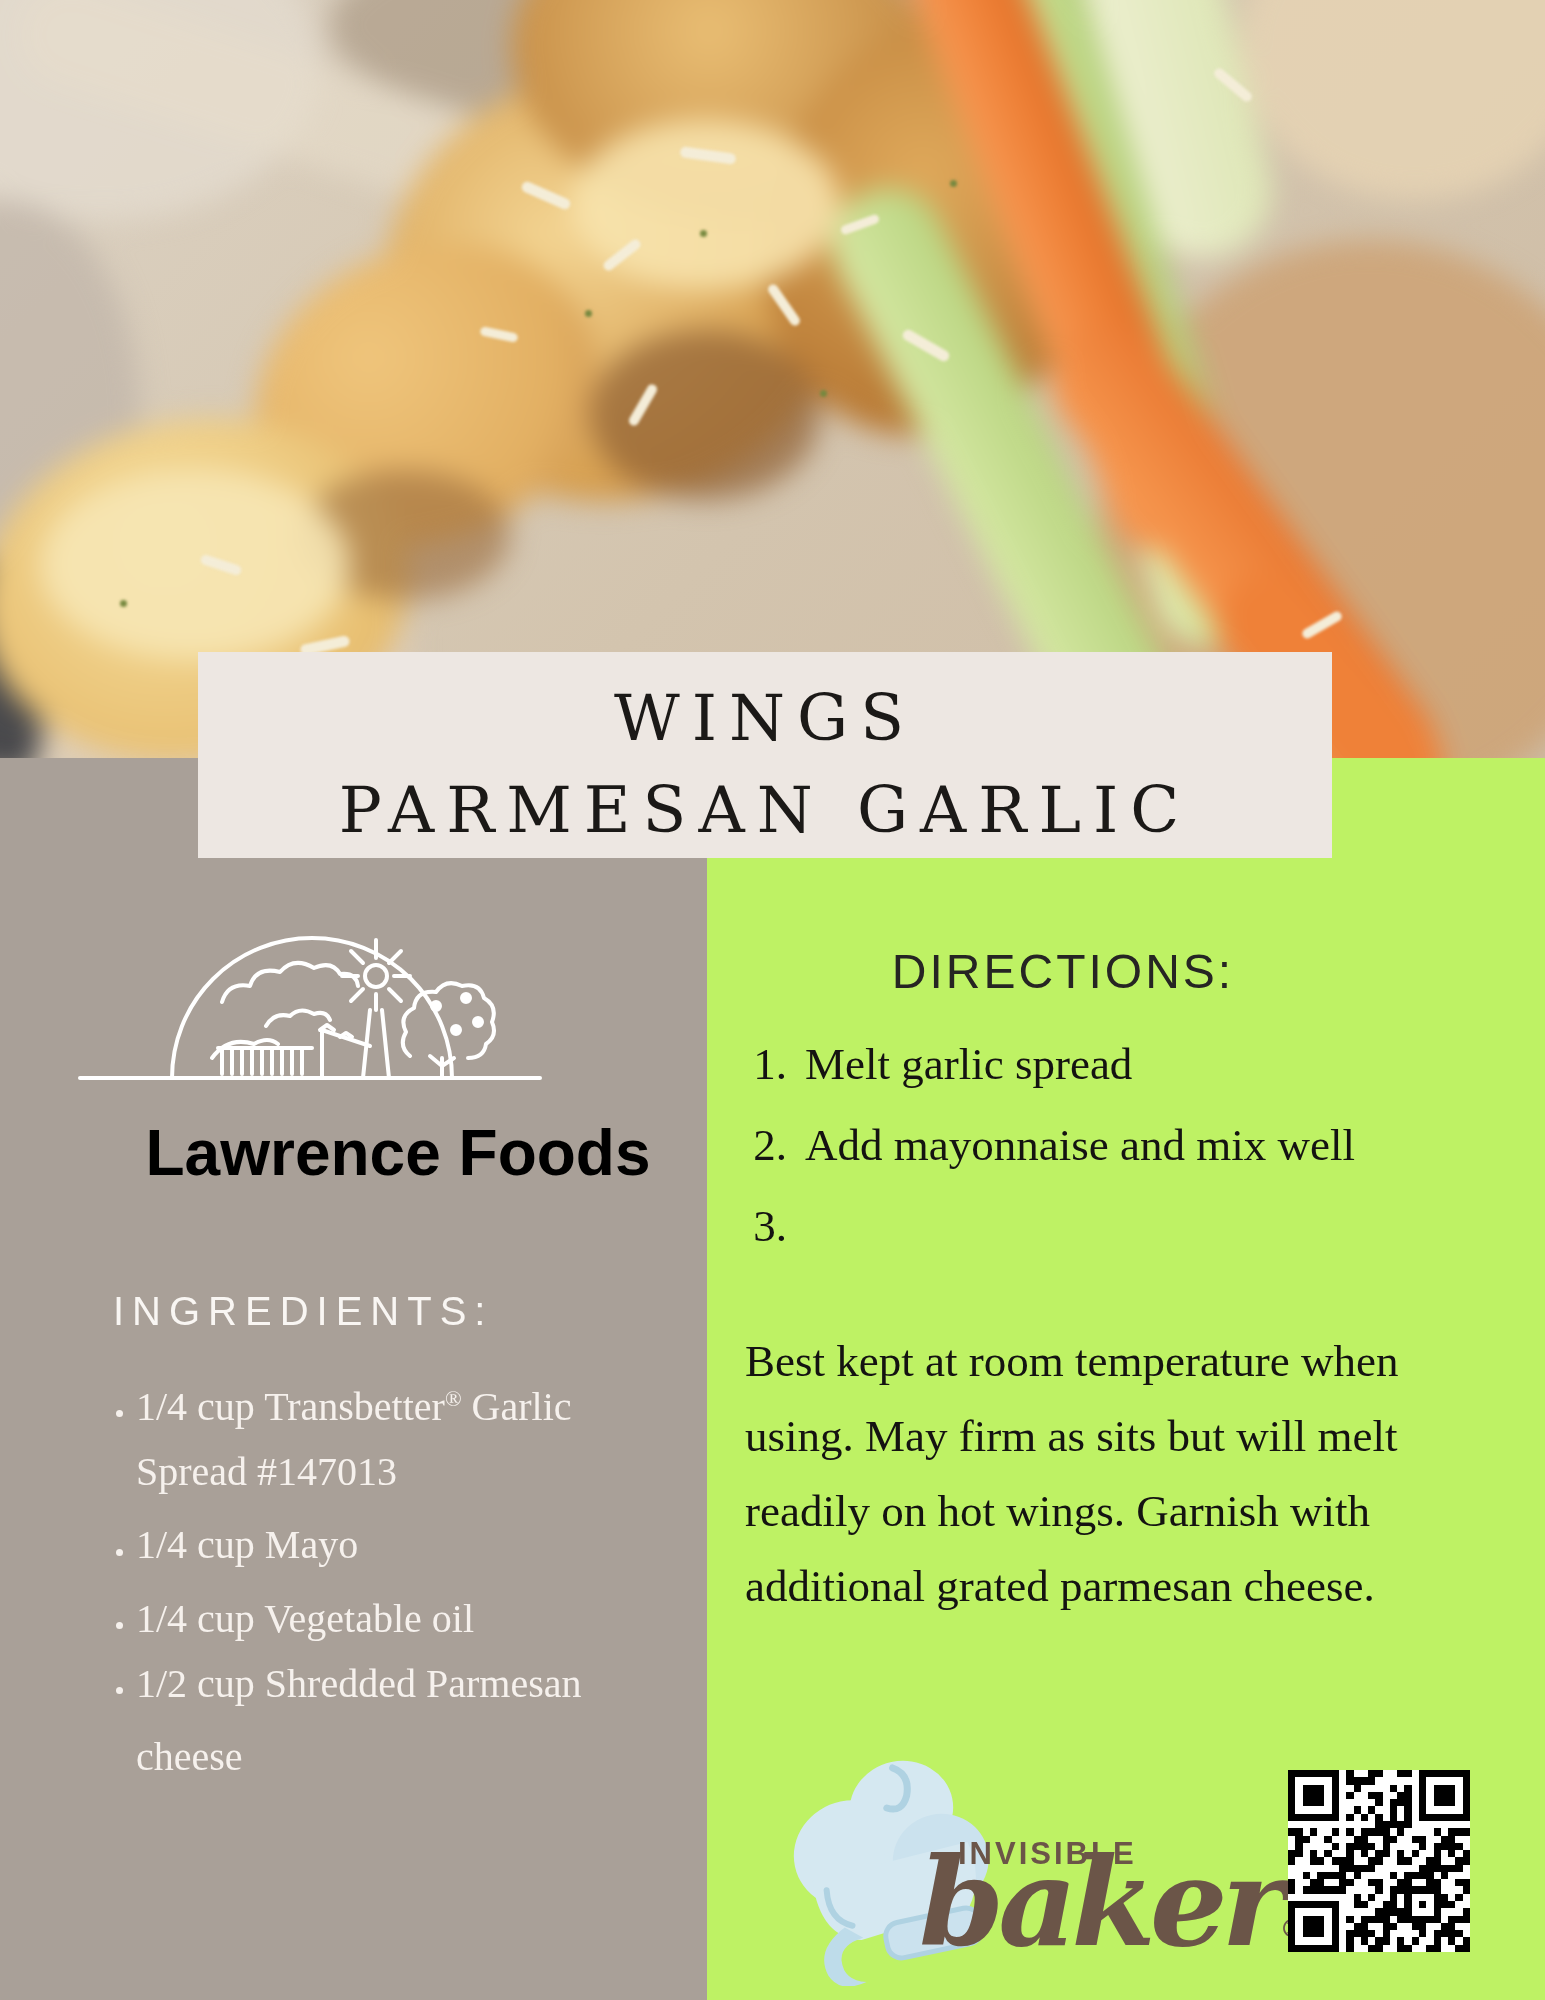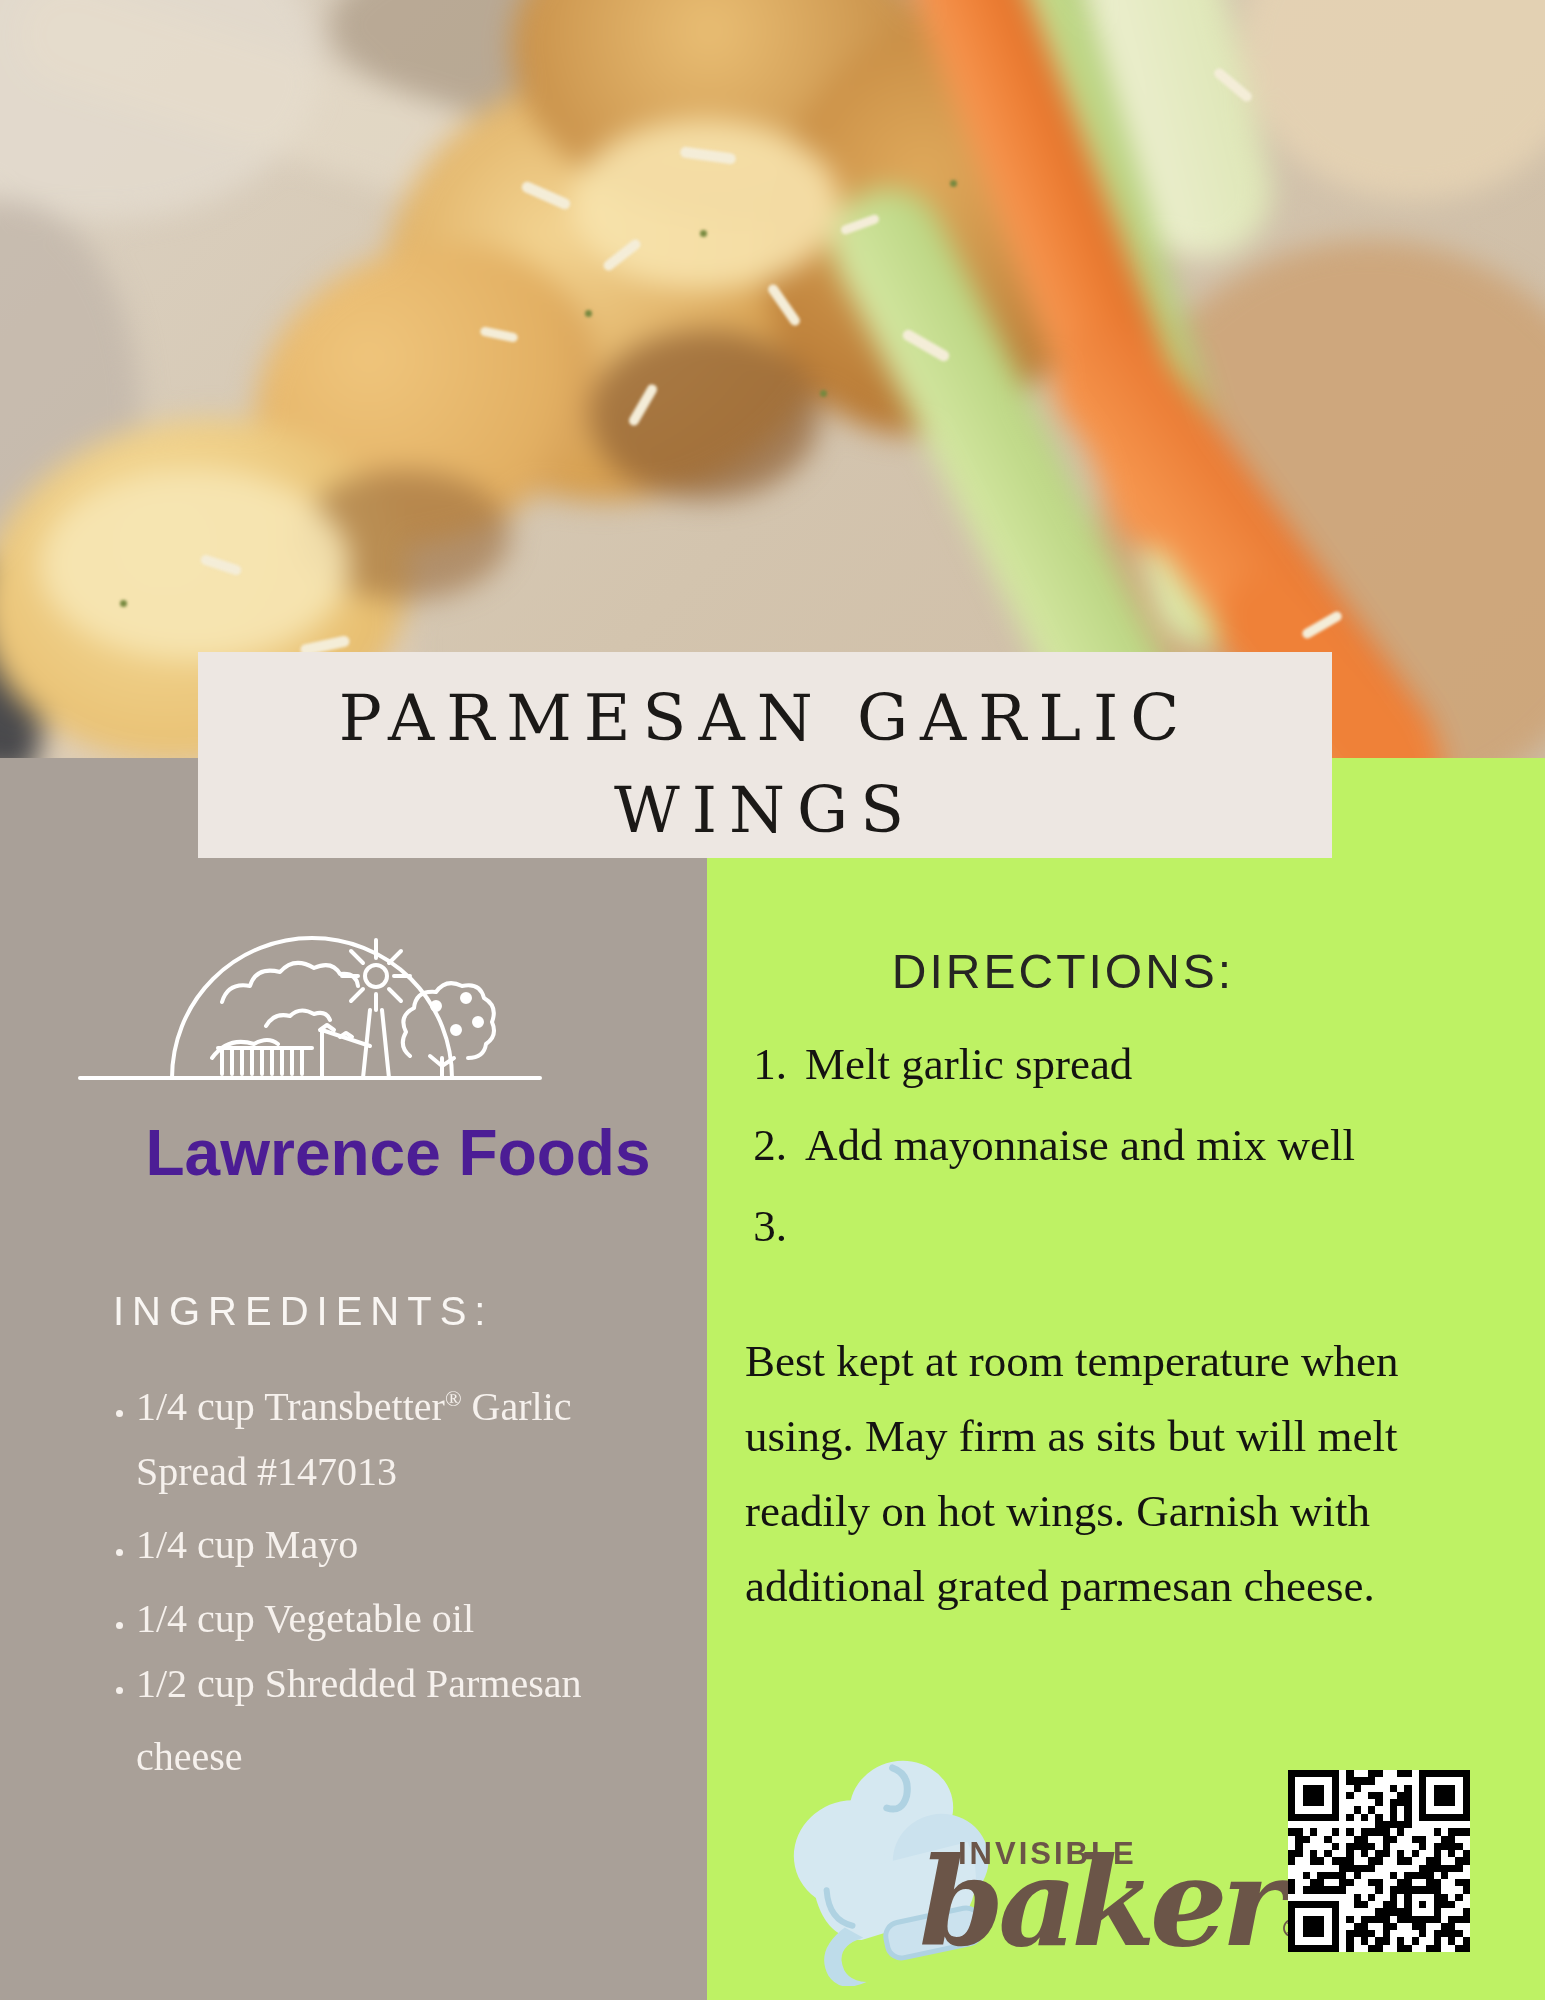--- a/index.html
+++ b/index.html
@@ -16,21 +16,21 @@
   .fleck{position:absolute;background:#76883F;border-radius:50%;width:7px;height:7px;}
 
   
   .banner{position:absolute;left:198px;top:652px;width:1134px;height:206px;background:#EDE7E2;z-index:5;}
   .title{width:1030px;margin:0 auto;padding-top:20px;text-align:center;color:#1B1917;
          font-family:"DejaVu Serif",serif;font-size:64px;line-height:92px;letter-spacing:12px;font-weight:400;}
 
   
   .col-left{position:absolute;left:0;top:758px;width:707px;height:1242px;background:#A9A098;}
   .farm-logo{position:absolute;left:70px;top:122px;}
-  .brand-name{position:absolute;left:0;top:358px;width:796px;text-align:center;color:#4c1d95;
+  .brand-name{position:absolute;left:0;top:358px;width:796px;text-align:center;color:#000000;
               font-family:"Liberation Sans",sans-serif;font-weight:bold;font-size:64px;}
   .ing-heading{position:absolute;left:113px;top:498px;color:#F9F6F3;
                font-family:"Liberation Sans",sans-serif;font-size:40px;letter-spacing:8px;font-weight:400;margin-top:33px;}
   .ing-list{position:absolute;left:96px;top:608px;width:500px;margin:0;padding:0 0 0 40px;
             color:#F6F1ED;font-size:40px;line-height:65px;}
   .ing-list li::marker{font-size:0.55em;}
   .ing-list sup{font-size:0.55em;}
 
   
   .col-right{position:absolute;left:707px;top:758px;width:838px;height:1242px;background:#bef264;color:#141311;}
@@ -105,22 +105,22 @@
       <div class="fleck" style="left:585px;top:310px;"></div>
       <div class="fleck" style="left:700px;top:230px;"></div>
       <div class="fleck" style="left:820px;top:390px;"></div>
       <div class="fleck" style="left:120px;top:600px;"></div>
       <div class="fleck" style="left:950px;top:180px;"></div>
     </div>
   </div>
 
   <div class="banner">
     <div class="title">
+      <div>WINGS</div>
       <div>PARMESAN GARLIC</div>
-      <div>WINGS</div>
     </div>
   </div>
 
   <div class="col-left">
 
     <svg class="farm-logo" width="480" height="235" viewBox="0 0 480 235" fill="none" stroke="#FFFFFF" stroke-width="4" stroke-linecap="round" stroke-linejoin="round">
 
       <path d="M102 198 A140 140 0 0 1 382 198"></path>
 
       <path d="M10 198 H470"></path>

